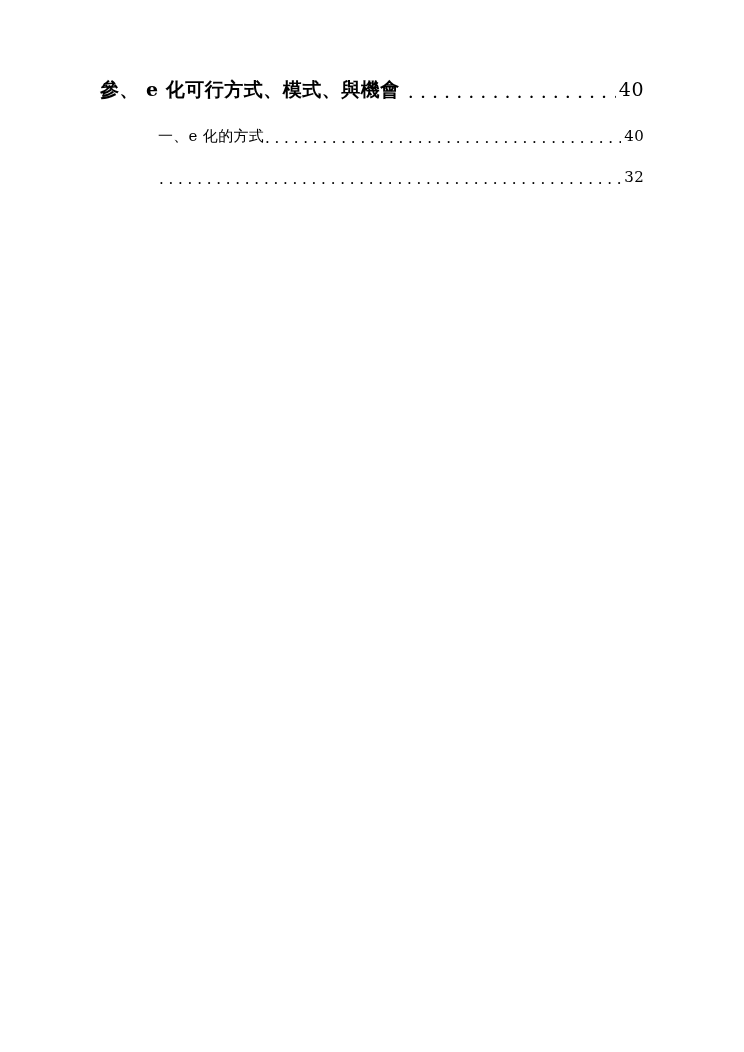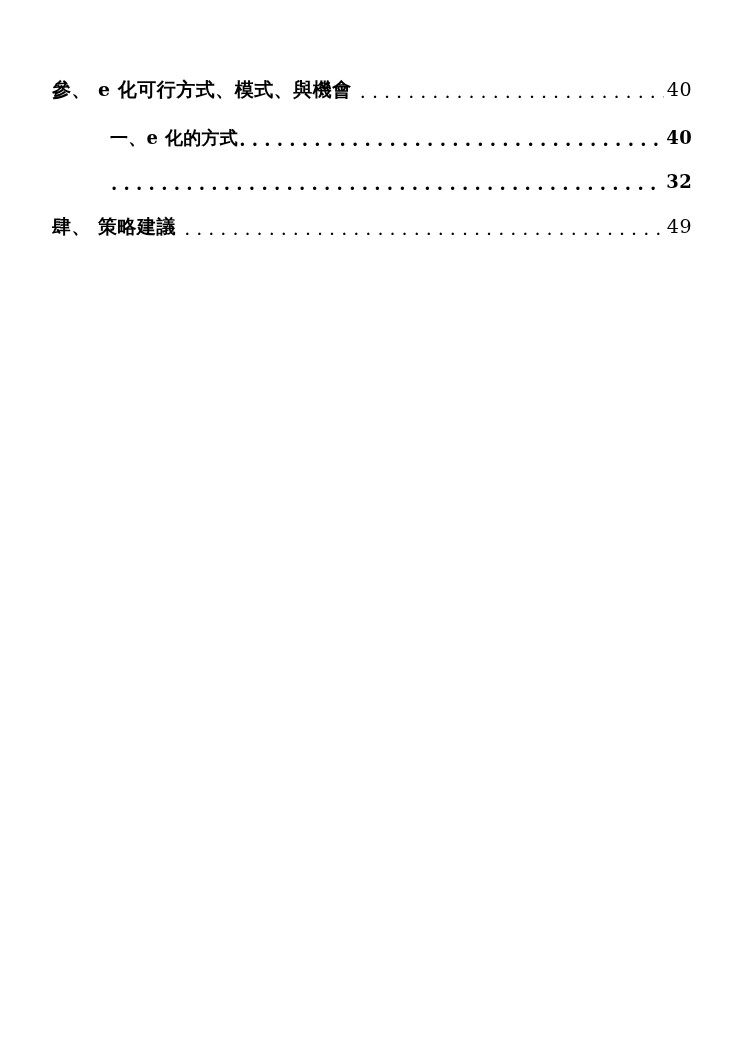--- a/index.html
+++ b/index.html
@@ -12,21 +12,21 @@
     background: #ffffff;
     font-family: "DejaVu Serif", "Liberation Serif", serif;
     color: #000000;
     overflow: hidden;
   }
   .page {
     position: relative;
     width: 744px;
     height: 916px;
     box-sizing: border-box;
-    padding: 72px 52px;
+    padding: 72px 100px;
   }
   .toc {
     margin-top: 8px;
   }
   .toc-entry {
     display: flex;
     align-items: flex-end;
     width: 100%;
     box-sizing: border-box;
     white-space: nowrap;
@@ -37,26 +37,25 @@
     line-height: 1.0;
     margin-bottom: 30px;
     padding-left: 0px;
     letter-spacing: 0.5px;
   }
   .level-1 .label {
     font-weight: 600;
   }
   
   .level-2 {
-    font-size: 18px;
+    font-size: 15px;
     line-height: 1.0;
     margin-bottom: 26px;
     padding-left: 58px;
     letter-spacing: 0.3px;
-    font-weight: bold;
   }
   .label {
     flex: 0 0 auto;
   }
   .leader {
     flex: 1 1 auto;
     overflow: hidden;
     margin: 0 2px 0 6px;
     position: relative;
     height: 1em;
@@ -99,20 +98,15 @@
       <span class="label">一、e 化的方式</span>
       <span class="leader"></span>
       <span class="page-num">40</span>
     </div>
 
     <div class="toc-entry level-2">
       <span class="leader"></span>
       <span class="page-num">32</span>
     </div>
 
-    <div class="toc-entry level-1">
-      <span class="label">肆、 策略建議</span>
-      <span class="leader"></span>
-      <span class="page-num">49</span>
-    </div>
 
   </div>
 </div>
 
 </body></html>

